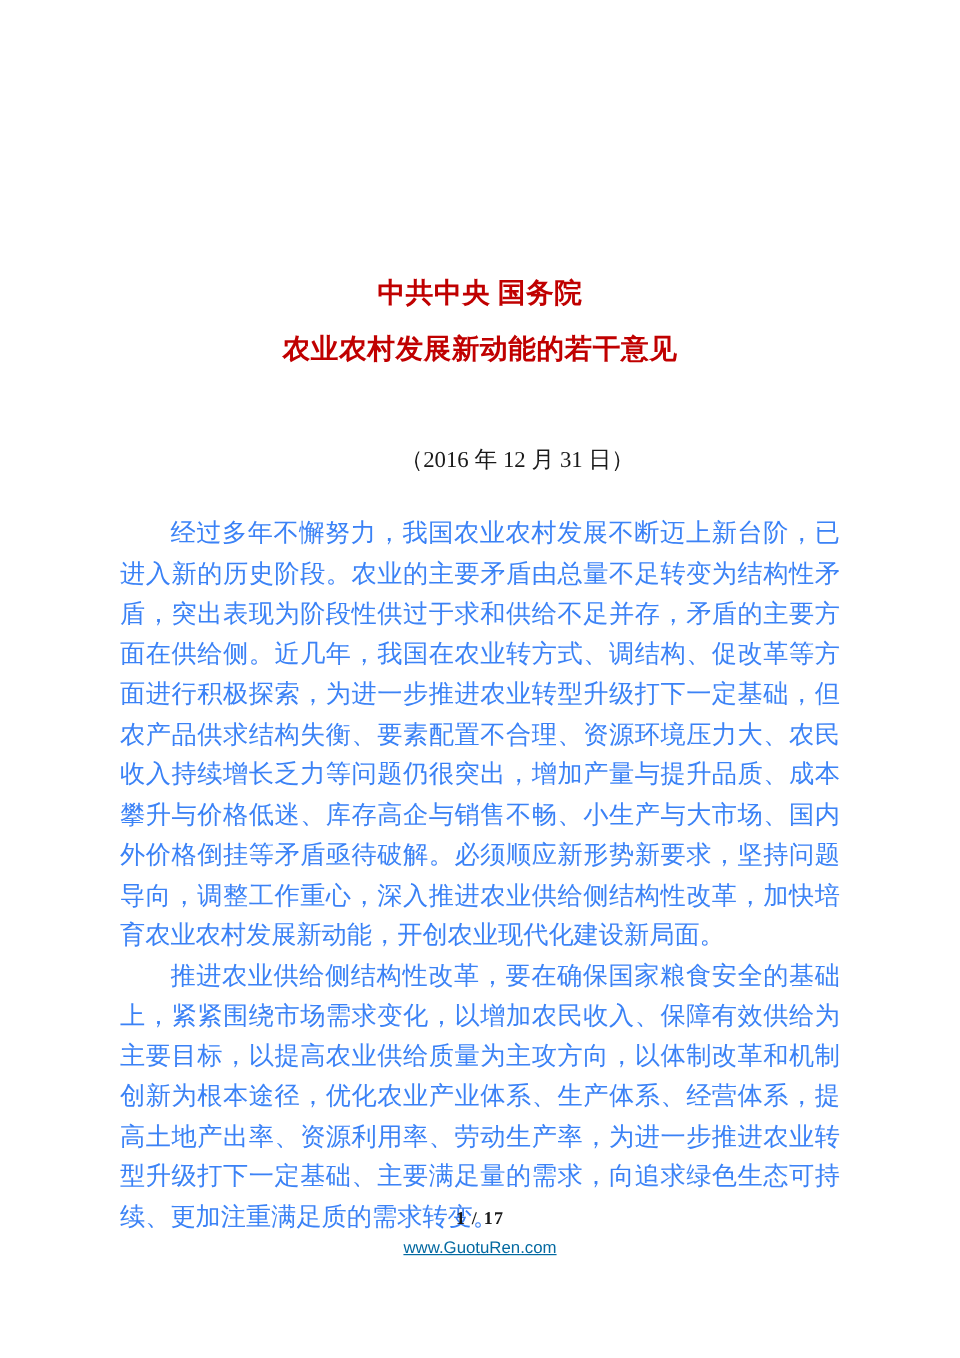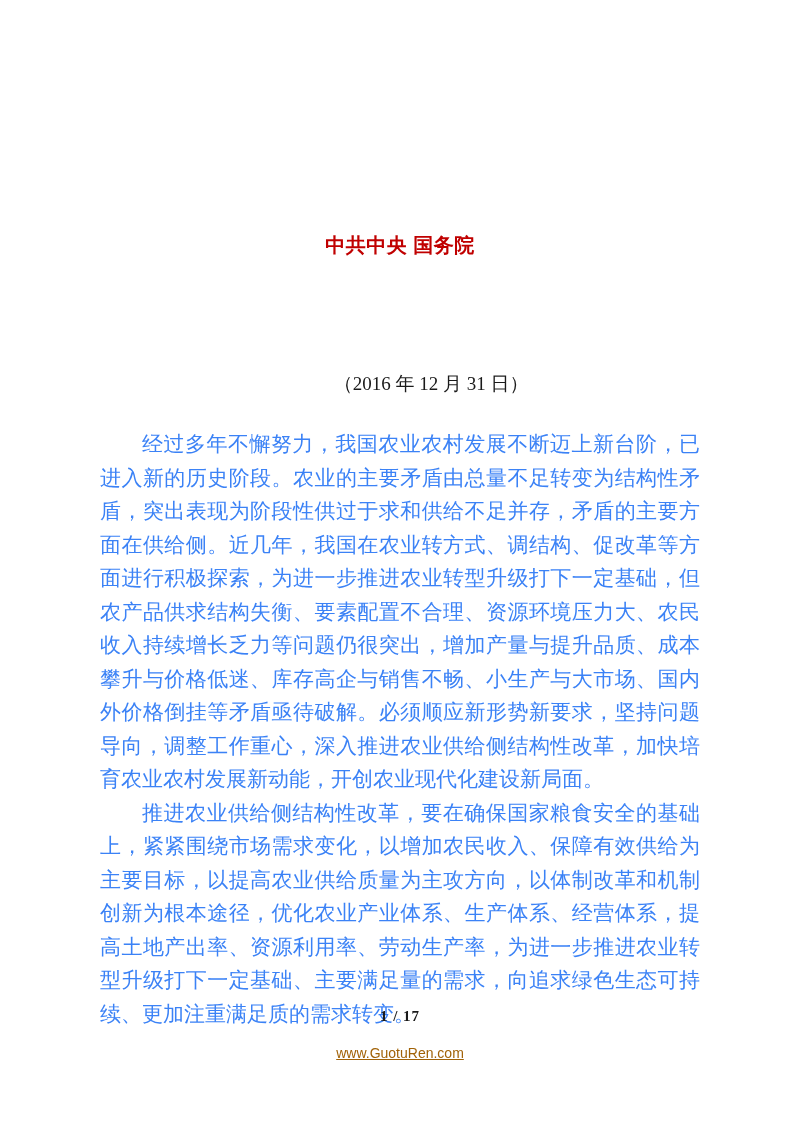--- a/index.html
+++ b/index.html
@@ -27,23 +27,23 @@
   
   .title-block {
     position: absolute;
     left: 0;
     top: 222px;
     width: 800px;
     text-align: center;
   }
   .doc-title-line {
     color: #C00000;
-    font-family: Liberation Sans, sans-serif;
+    font-family: Liberation Serif, serif;
     font-weight: bold;
-    font-size: 20px;
+    font-size: 23px;
     line-height: 46px;
     letter-spacing: 0.5px;
     white-space: nowrap;
   }
 
   
   .date-line {
     position: absolute;
     left: 0;
     top: 370px;
@@ -90,36 +90,37 @@
   .page-number {
     font-family: "Liberation Serif", "DejaVu Serif", serif;
     font-size: 15px;
     font-weight: bold;
     color: #1a1a1a;
     line-height: 20px;
     letter-spacing: 1px;
   }
   .site-link {
     display: inline-block;
-    margin-top: 18px;
+    margin-top: 4px;
     font-family: "Liberation Sans", "DejaVu Sans", sans-serif;
     font-size: 14px;
-    color: #a16207;
+    color: #0369a1;
     text-decoration: underline;
     line-height: 19px;
     cursor: pointer;
   }
 </style>
 </head>
 <body>
 
 <div class="page">
 
   <div class="title-block">
     <div class="doc-title-line">中共中央  国务院</div>
+    <div class="doc-title-line">农业农村发展新动能的若干意见</div>
   </div>
 
   <div class="date-line">（2016 年 12 月 31 日）</div>
 
   <div class="body-block">
     <p class="body-para">经过多年不懈努力，我国农业农村发展不断迈上新台阶，已进入新的历史阶段。农业的主要矛盾由总量不足转变为结构性矛盾，突出表现为阶段性供过于求和供给不足并存，矛盾的主要方面在供给侧。近几年，我国在农业转方式、调结构、促改革等方面进行积极探索，为进一步推进农业转型升级打下一定基础，但农产品供求结构失衡、要素配置不合理、资源环境压力大、农民收入持续增长乏力等问题仍很突出，增加产量与提升品质、成本攀升与价格低迷、库存高企与销售不畅、小生产与大市场、国内外价格倒挂等矛盾亟待破解。必须顺应新形势新要求，坚持问题导向，调整工作重心，深入推进农业供给侧结构性改革，加快培育农业农村发展新动能，开创农业现代化建设新局面。</p>
     <p class="body-para">推进农业供给侧结构性改革，要在确保国家粮食安全的基础上，紧紧围绕市场需求变化，以增加农民收入、保障有效供给为主要目标，以提高农业供给质量为主攻方向，以体制改革和机制创新为根本途径，优化农业产业体系、生产体系、经营体系，提高土地产出率、资源利用率、劳动生产率，为进一步推进农业转型升级打下一定基础、主要满足量的需求，向追求绿色生态可持续、更加注重满足质的需求转变。</p>
   </div>
 
   <div class="footer">

